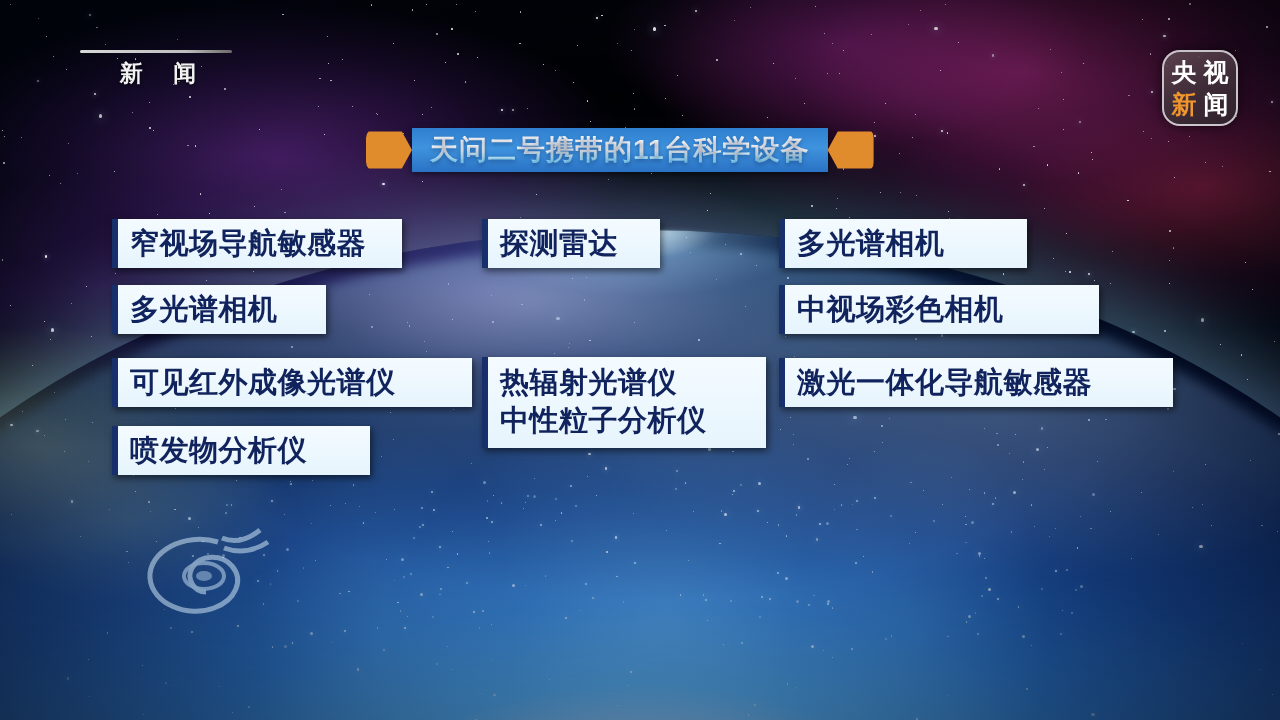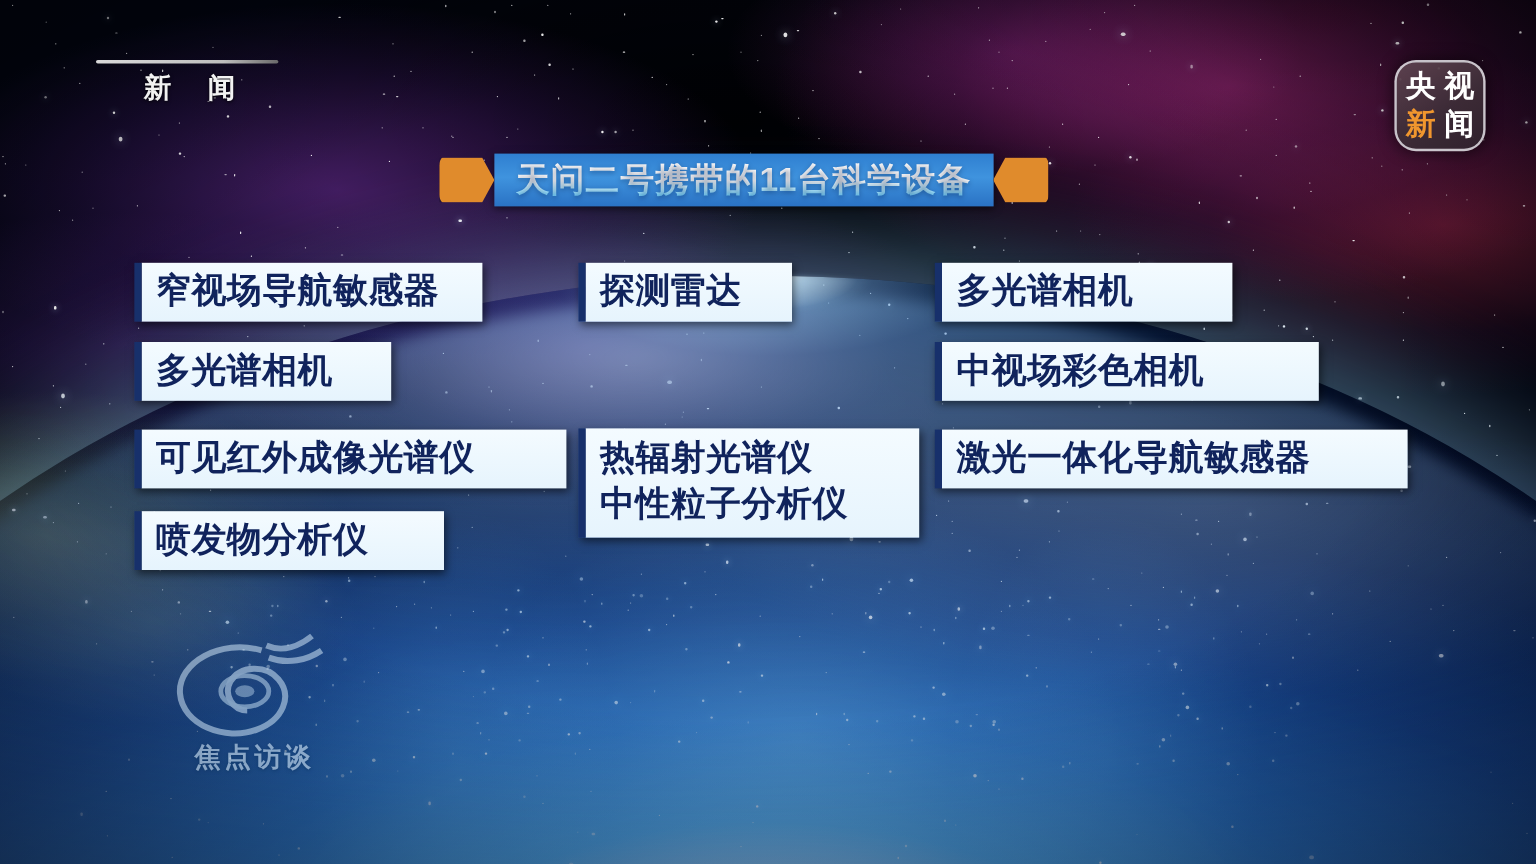--- a/index.html
+++ b/index.html
@@ -942,16 +942,15 @@
   <div class="wm">
     <svg width="170" height="100" viewBox="0 0 170 100">
       <g fill="none" stroke="#d6ecfb" stroke-width="5" opacity=".9">
         <path d="M92 18 C58 8, 22 28, 24 54 C26 80, 62 94, 88 84 C110 76, 118 56, 106 42 C96 30, 74 30, 66 44 C60 55, 68 68, 80 68"></path>
         <path d="M96 14 C110 20, 124 14, 134 6"></path>
         <path d="M98 24 C114 30, 130 26, 142 18"></path>
       </g>
       <ellipse cx="78" cy="52" rx="20" ry="13" fill="none" stroke="#cfe7f8" stroke-width="4" opacity=".85"></ellipse>
       <ellipse cx="78" cy="52" rx="8" ry="5" fill="#cfe7f8" opacity=".7"></ellipse>
     </svg>
-    <div class="wm-cn">焦点访谈</div>
   </div>
 
 </div>
 
 </body></html>

